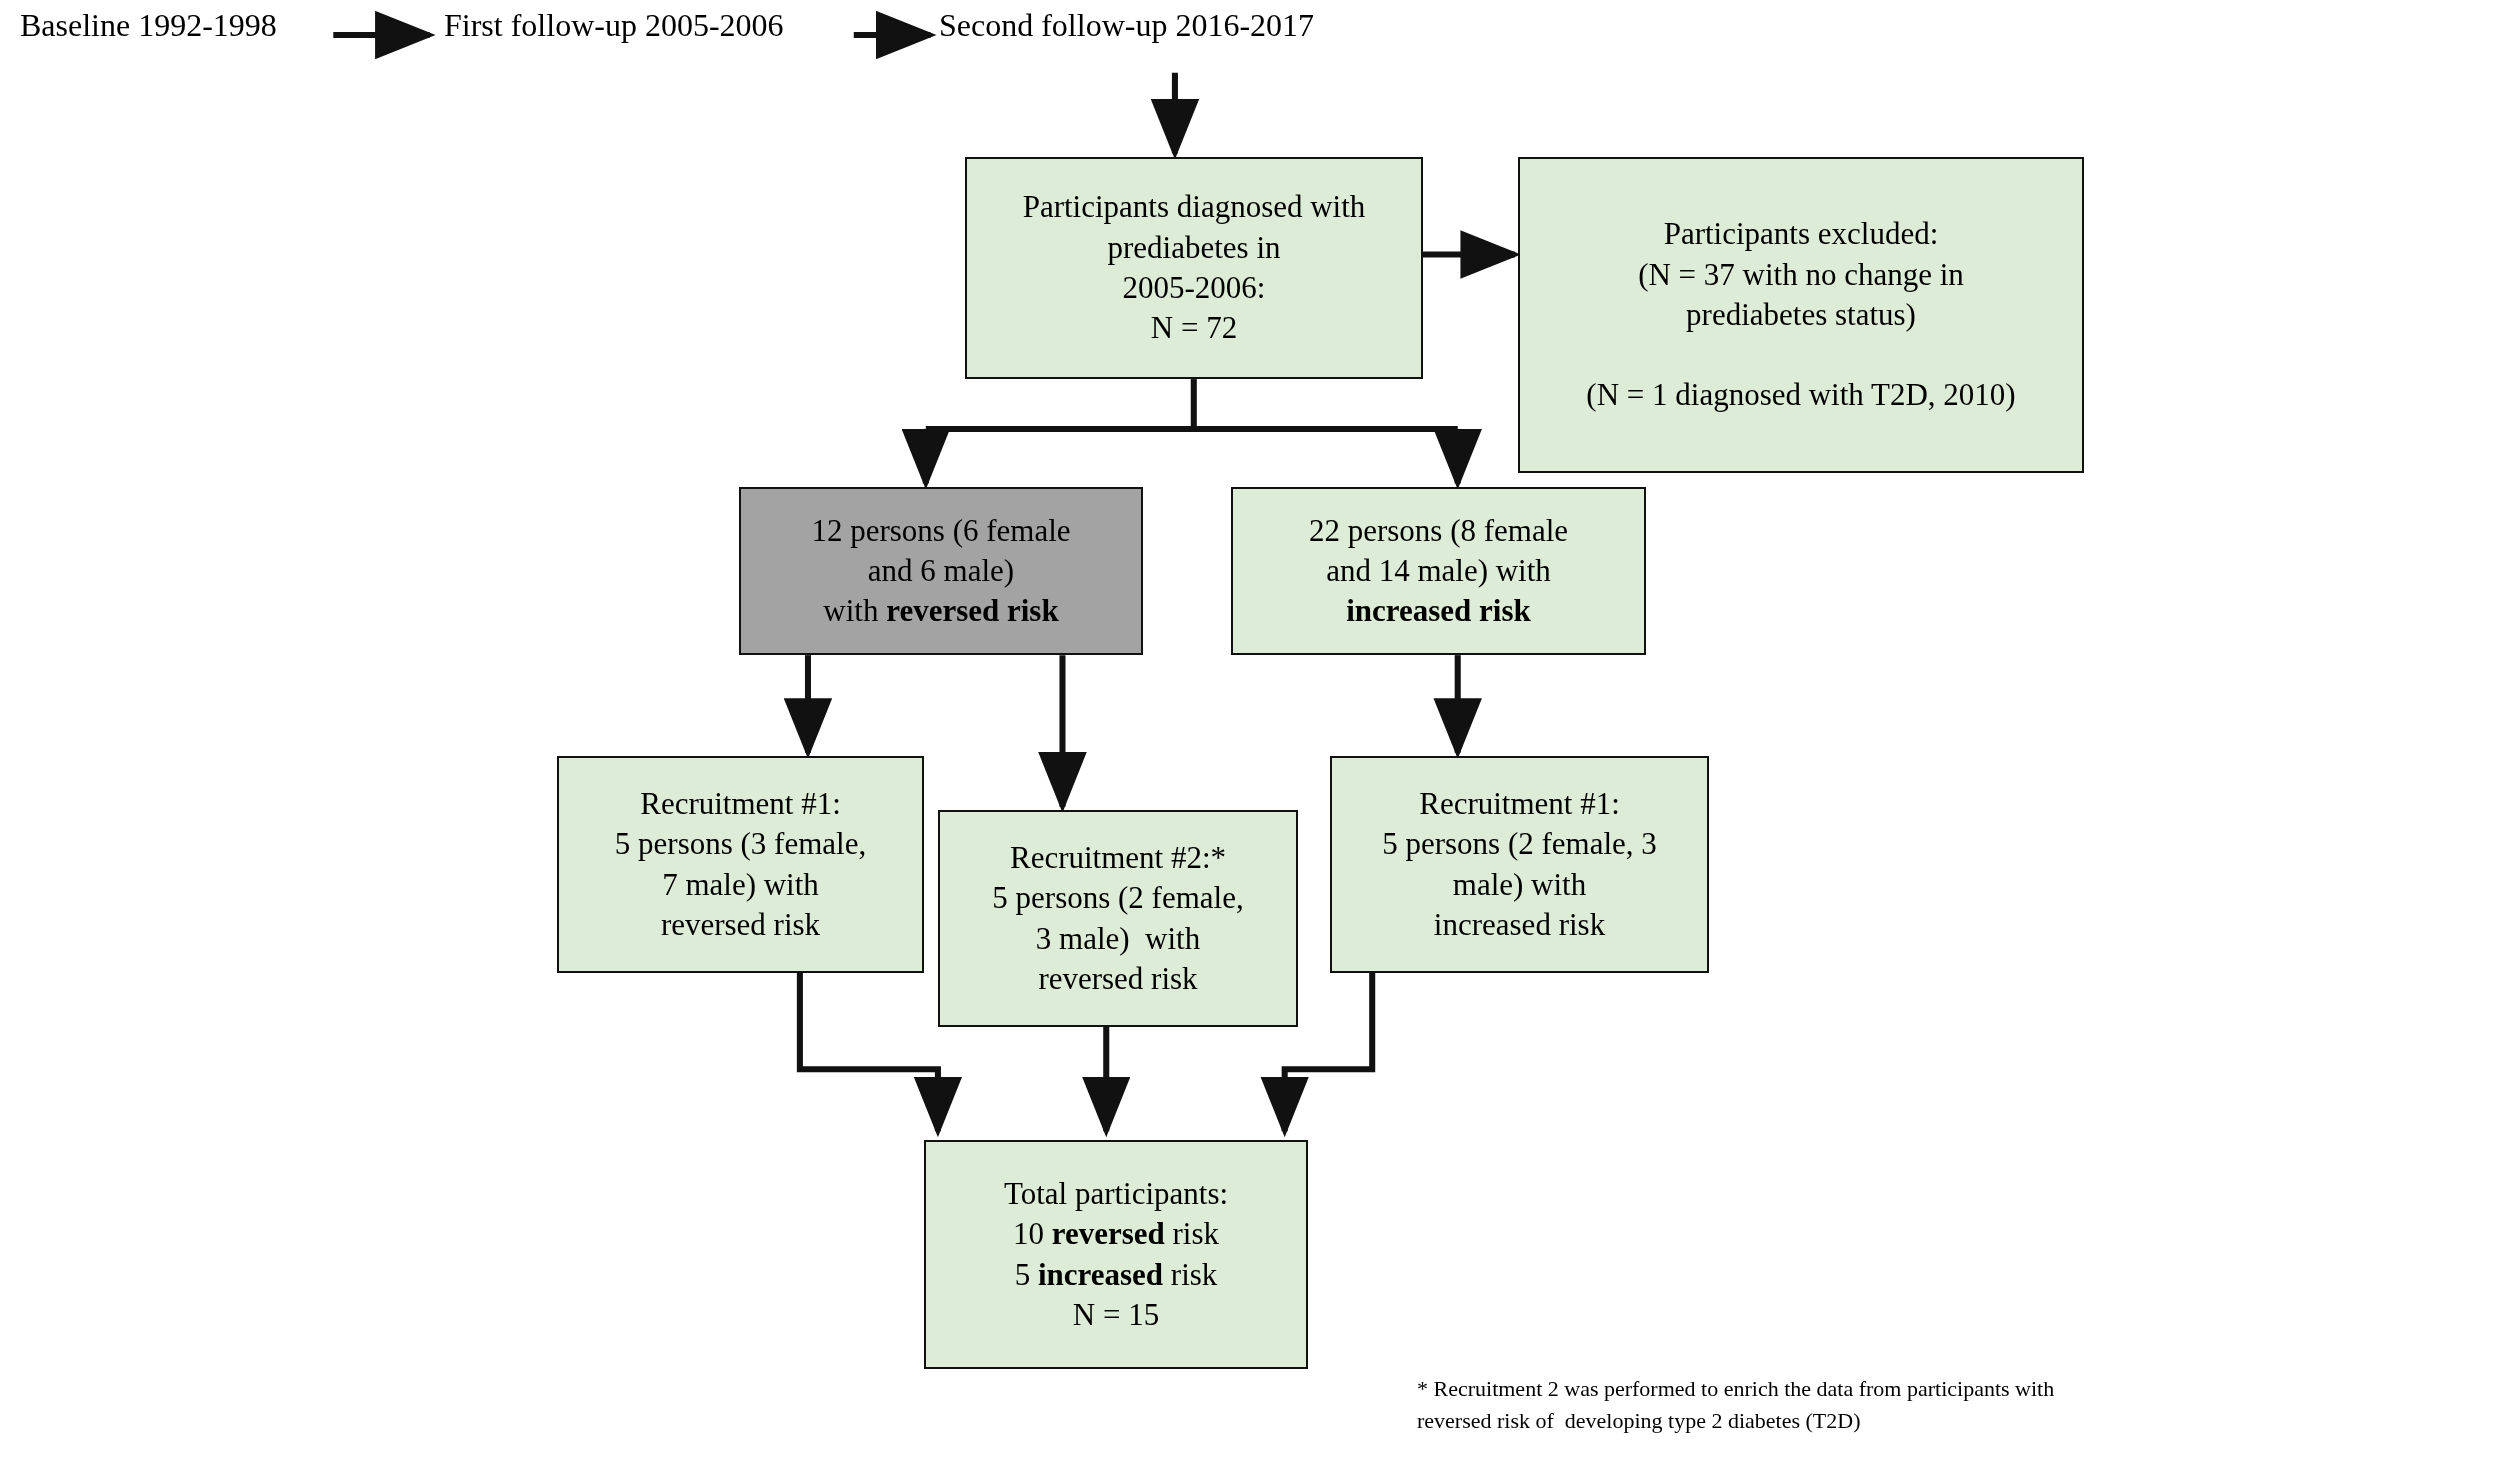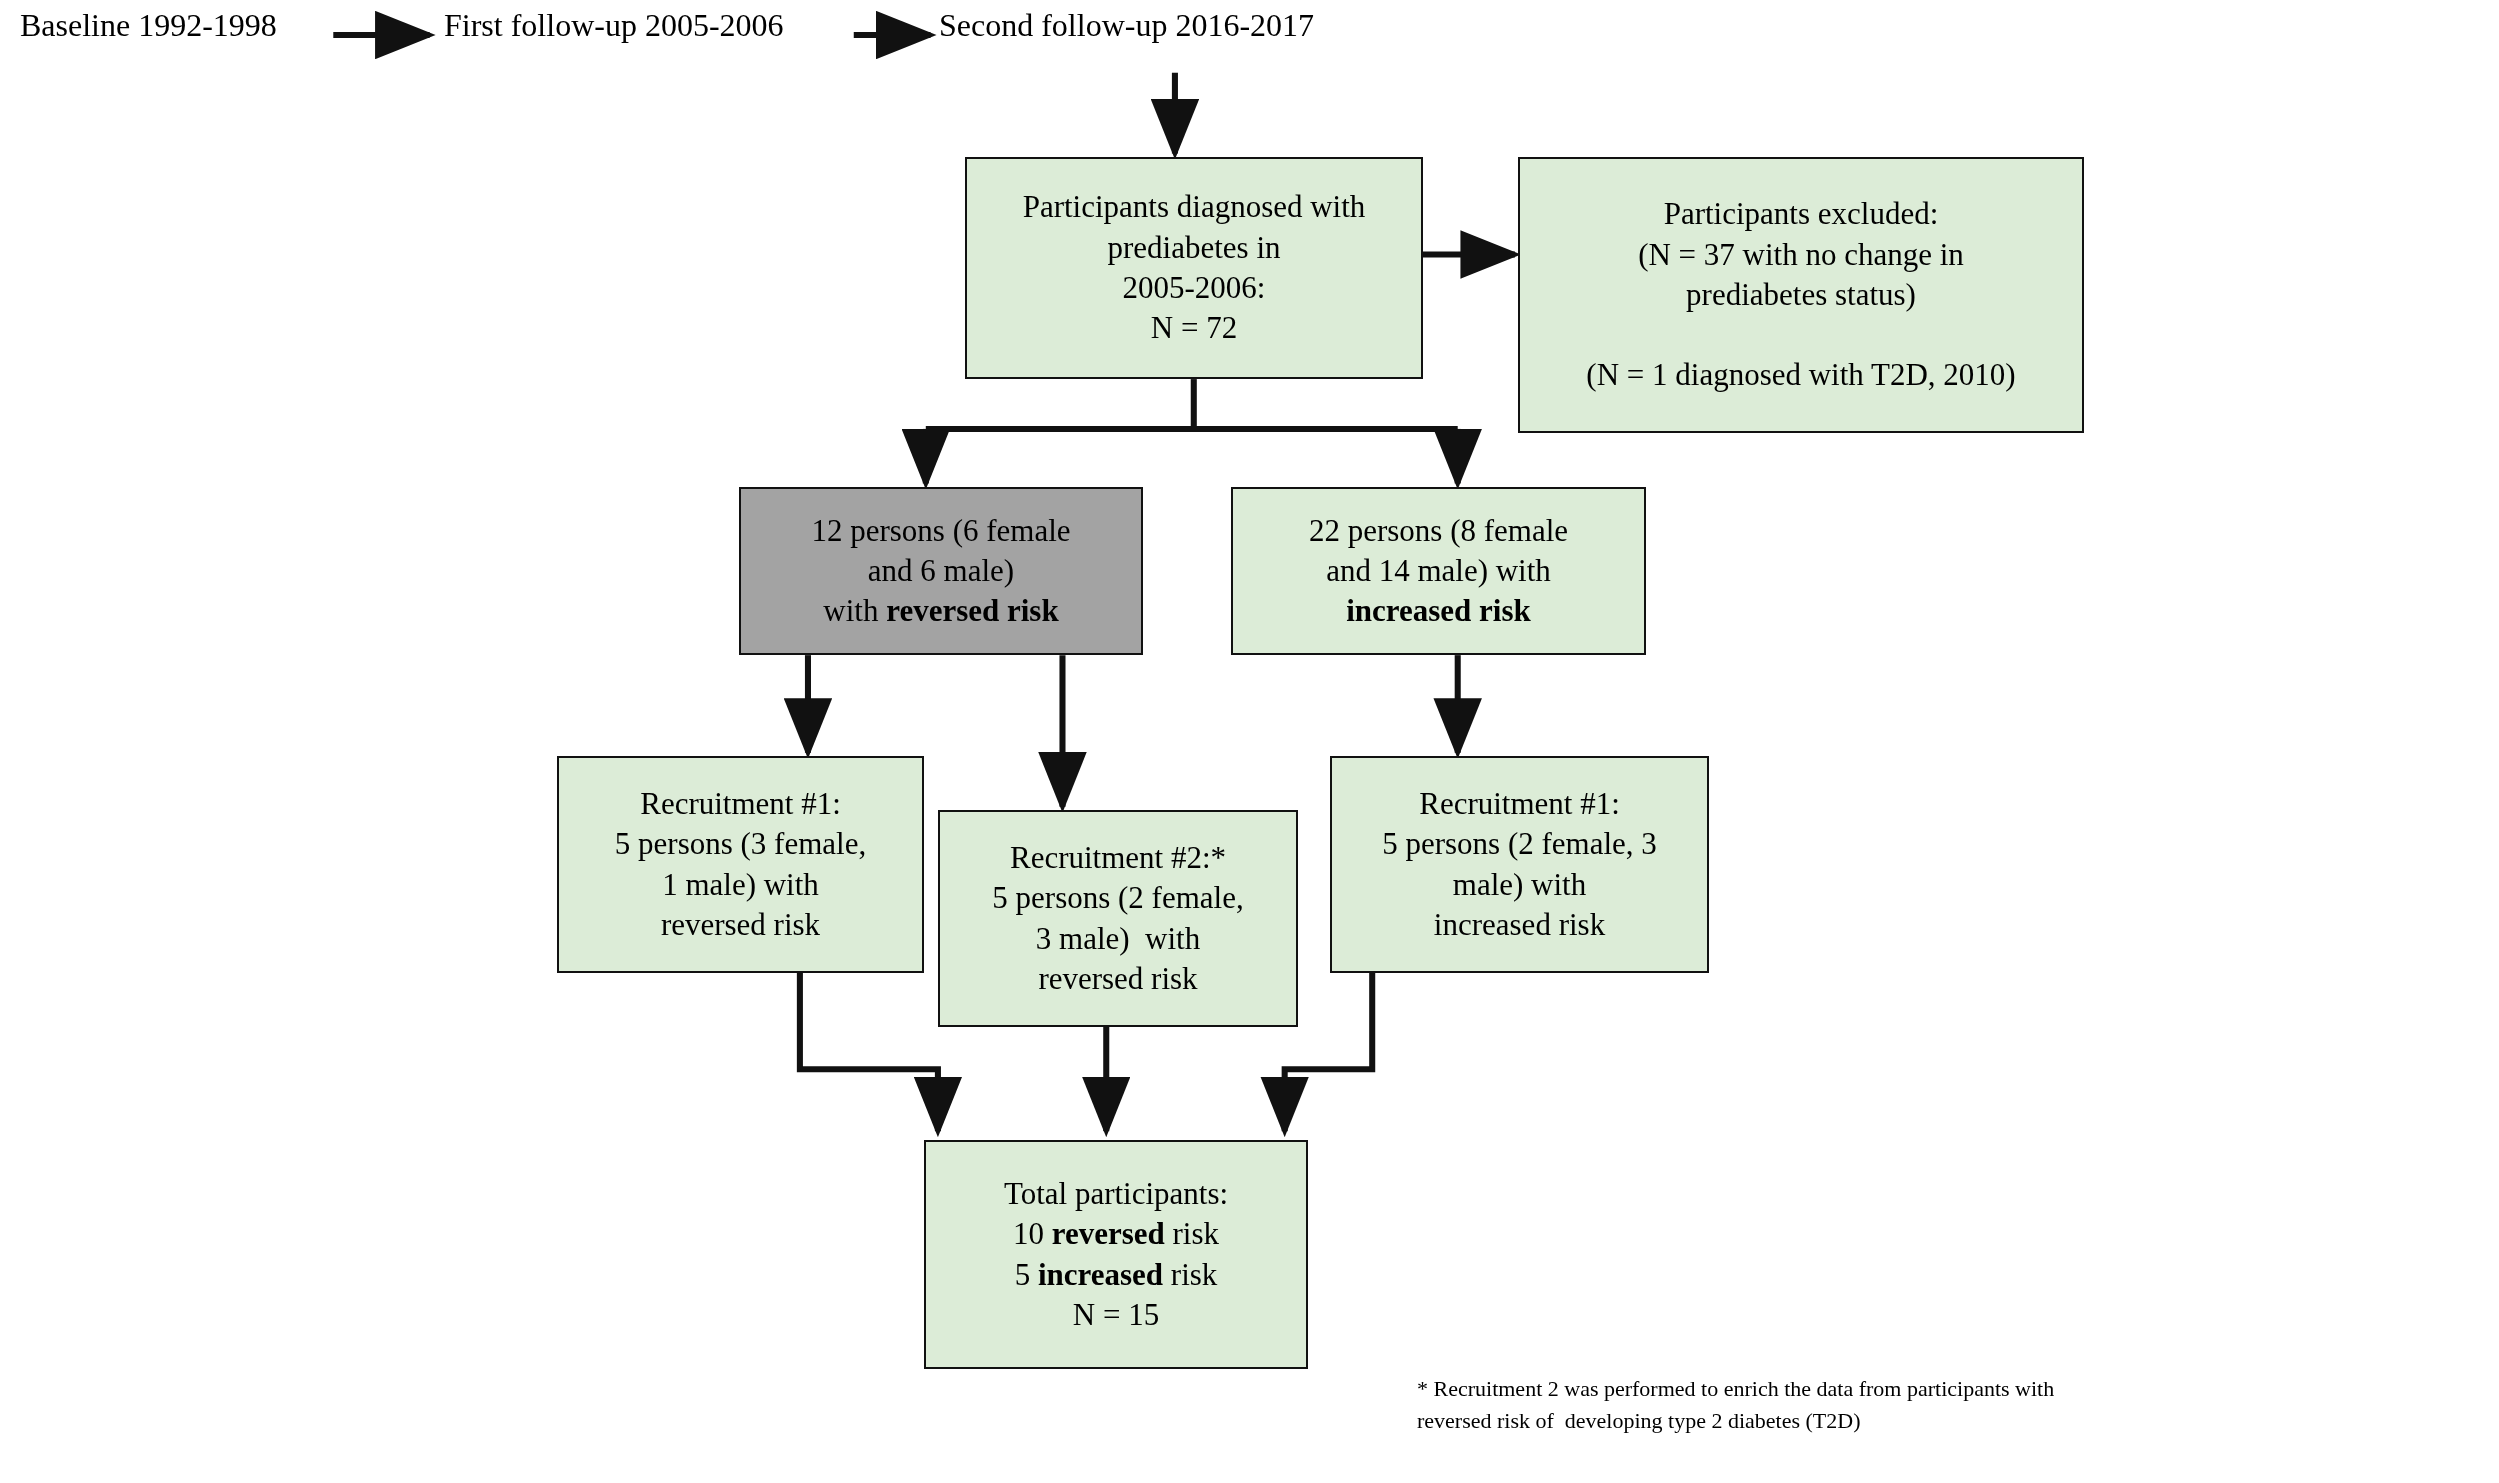--- a/index.html
+++ b/index.html
@@ -115,21 +115,21 @@
   </svg>
 
   <div class="node-box" style="left: 965px; top: 157px; width: 458px; height: 222px; background: rgb(220, 236, 215); border-color: rgb(17, 17, 17);">
     <div class="lines">
         <span class="ln">Participants diagnosed with</span>
         <span class="ln">prediabetes in</span>
         <span class="ln">2005-2006:</span>
         <span class="ln">N = 72</span>
       </div>
   </div>
-  <div class="node-box" style="left: 1518px; top: 157px; width: 566px; height: 276px; background: rgb(220, 236, 215); border-color: rgb(17, 17, 17);">
+  <div class="node-box" style="left: 1518px; top: 157px; width: 566px; height: 316px; background: rgb(220, 236, 215); border-color: rgb(17, 17, 17);">
     <div class="lines">
         <span class="ln">Participants excluded:</span>
         <span class="ln">(N = 37 with no change in</span>
         <span class="ln">prediabetes status)</span>
         <span class="ln">&nbsp;</span>
         <span class="ln">(N = 1 diagnosed with T2D, 2010)</span>
       </div>
   </div>
   <div class="node-box" style="left: 739px; top: 487px; width: 404px; height: 168px; background: #a3a3a3; border-color: rgb(17, 17, 17);">
     <div class="lines">
@@ -142,21 +142,21 @@
     <div class="lines">
         <span class="ln">22 persons (8 female</span>
         <span class="ln">and 14 male) with</span>
         <span class="ln"><b class="bold">increased risk</b></span>
       </div>
   </div>
   <div class="node-box" style="left: 557px; top: 756px; width: 367px; height: 217px; background: rgb(220, 236, 215); border-color: rgb(17, 17, 17);">
     <div class="lines">
         <span class="ln">Recruitment #1:</span>
         <span class="ln">5 persons (3 female,</span>
-        <span class="ln">1 male) with</span>
+        <span class="ln">7 male) with</span>
         <span class="ln">reversed risk</span>
       </div>
   </div>
   <div class="node-box" style="left: 938px; top: 810px; width: 360px; height: 217px; background: rgb(220, 236, 215); border-color: rgb(17, 17, 17);">
     <div class="lines">
         <span class="ln">Recruitment #2:*</span>
         <span class="ln">5 persons (2 female,</span>
         <span class="ln">3 male)  with</span>
         <span class="ln">reversed risk</span>
       </div>

